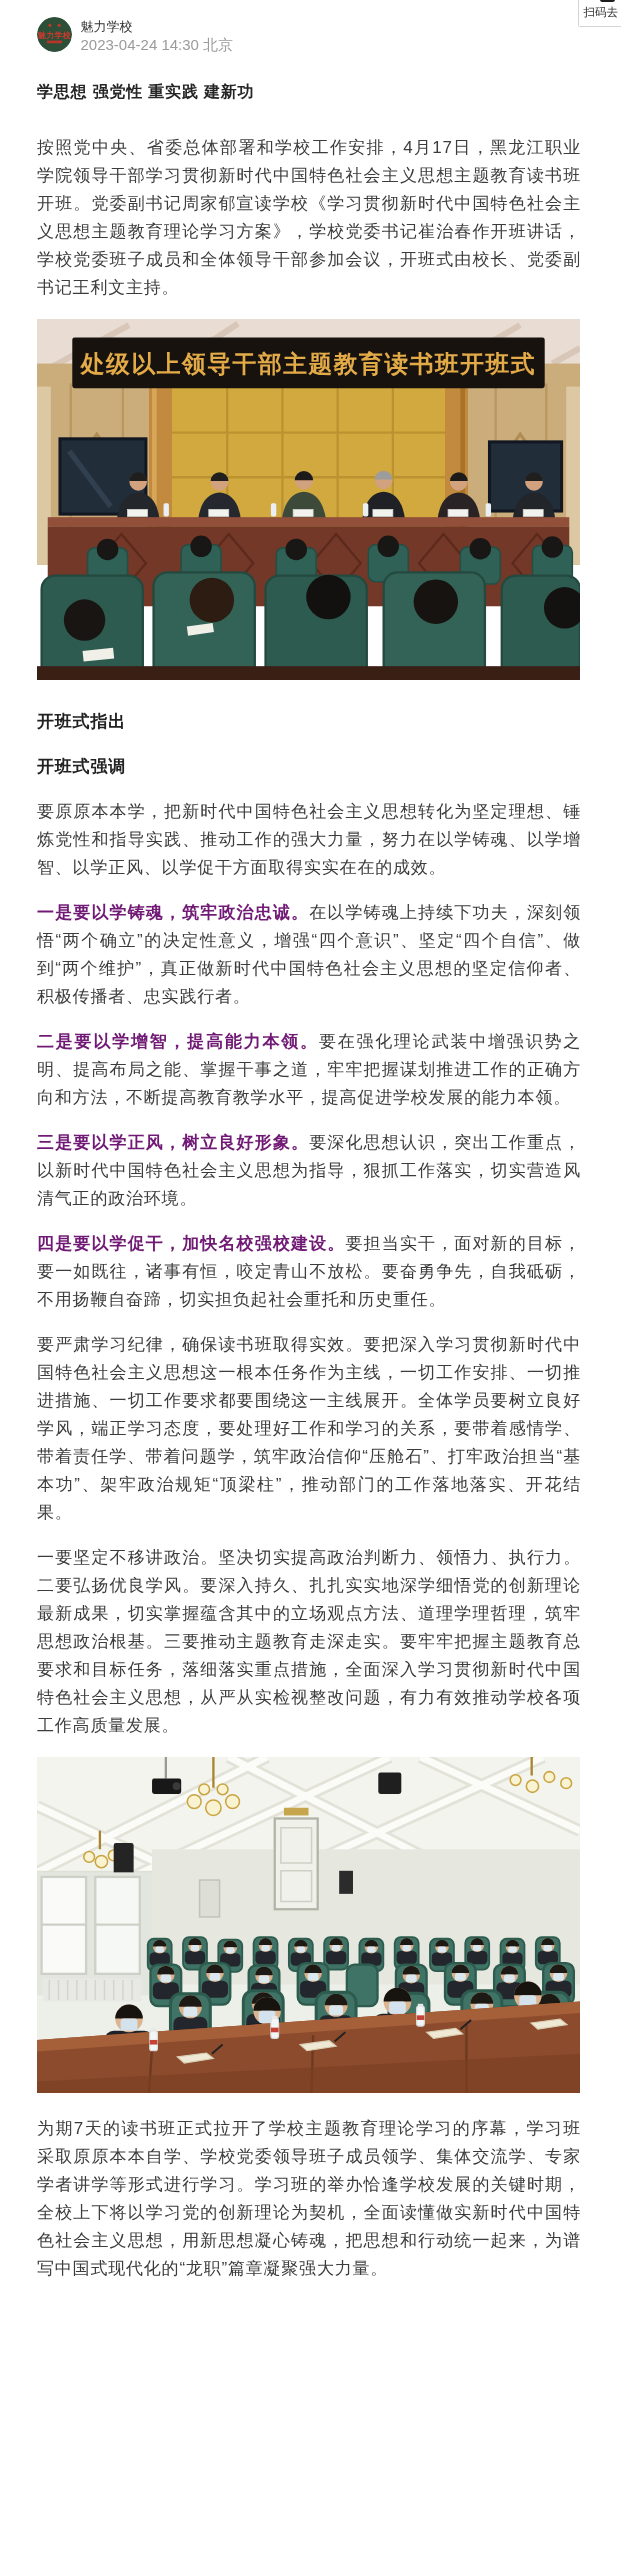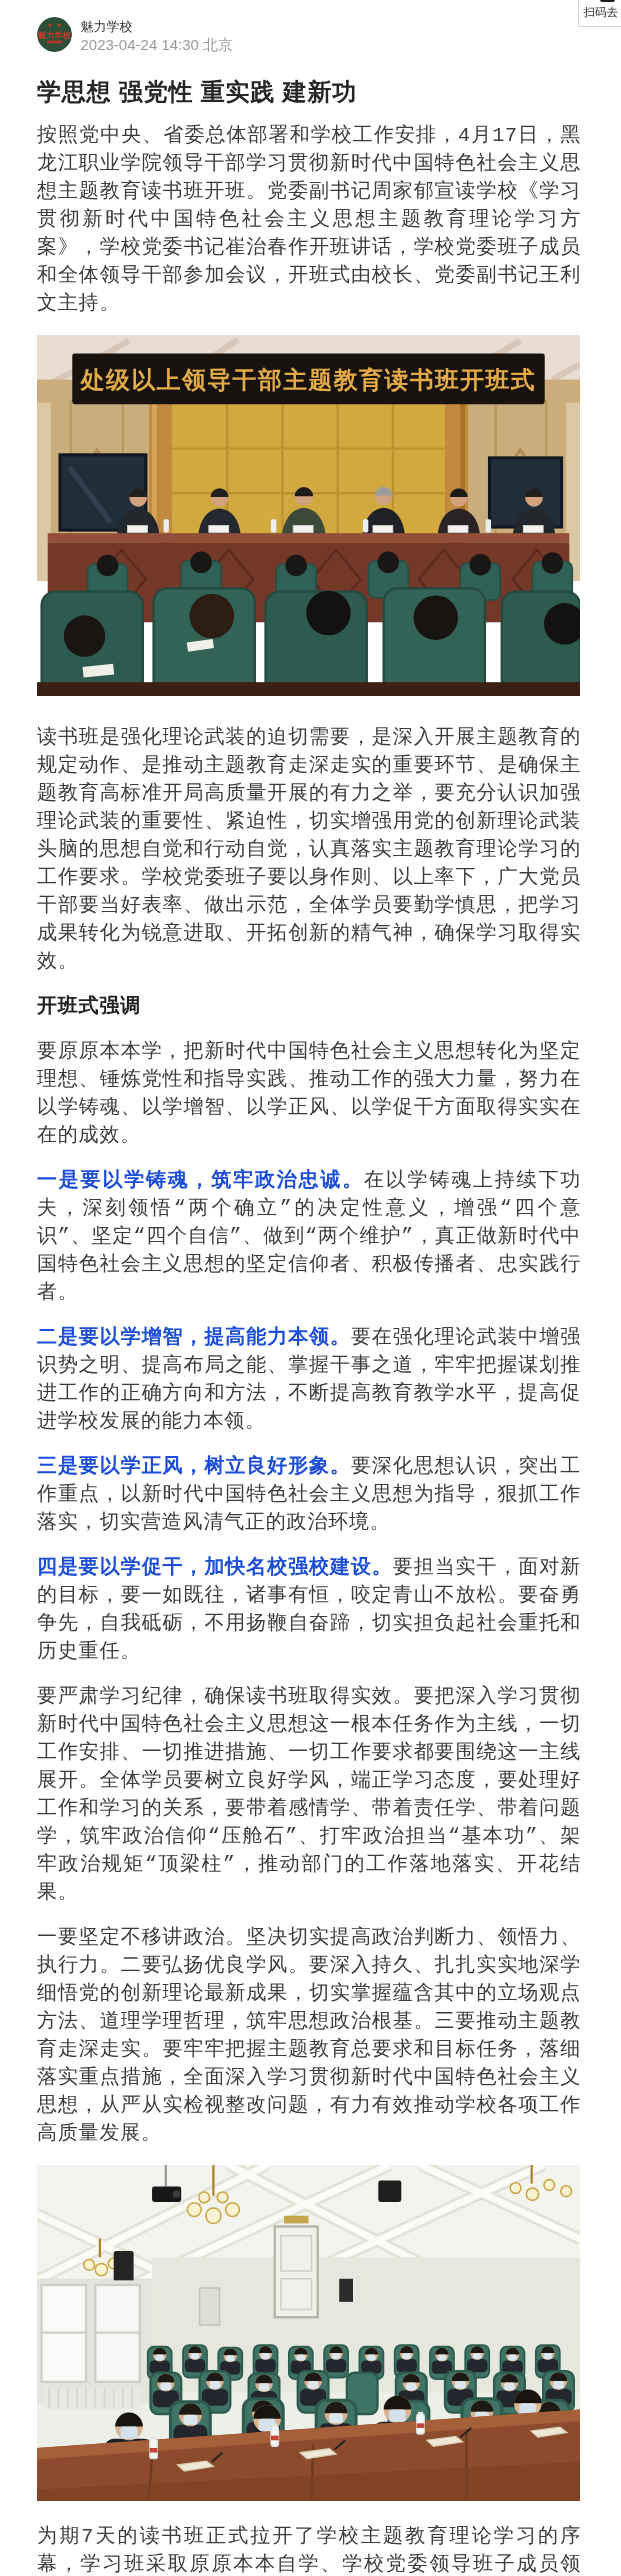--- a/index.html
+++ b/index.html
@@ -21,30 +21,30 @@
   .scan-label { font-size:11.5px; color:#333; line-height:15.4px; }
 
   
   .author-row { display:flex; align-items:flex-start; gap:8.5px; }
   .avatar { width:35px; height:35px; border-radius:50%; overflow:hidden; flex:none; cursor:pointer; }
   .author-meta { padding-top:0.8px; }
   .author-name { font-size:13px; color:#333; line-height:17px; cursor:pointer; }
   .timestamp { font-size:15px; color:#9b9b9b; line-height:14px; margin-top:3.1px; }
 
   h1.title {
-    font-size:24px; line-height:28px; font-weight:600; color:#262626;
-    letter-spacing:0.8px; margin:26px 0 16px;
+    font-size:16px; line-height:28px; font-weight:600; color:#262626;
+    letter-spacing:0.8px; margin:26px 0 28px;
   }
 
   .article p {
-    font-size:20px; line-height:28px; letter-spacing:0.8px; color:#3c3c3c;
-    margin:0 0 17px; text-align:justify;font-family:Liberation Mono, monospace;
+    font-size:17px; line-height:28px; letter-spacing:0.8px; color:#3c3c3c;
+    margin:0 0 17px; text-align:justify;
   }
   p.sec-heading { font-weight:700; color:#222; }
-  .article strong { font-weight:700; color:#1d4ed8;margin-top:14px; }
+  .article strong { font-weight:700; color:#701a75;margin-top:14px; }
 
   figure { margin:17px 0 28px; padding:0;text-align:right; }
   figure.f2 { margin-bottom:21.5px; }
   figure svg { display:block; width:543px; }
 
   .disclaimer {
     font-size:13px; line-height:21.5px; letter-spacing:0.4px;
     color:#9b9b9b; margin:0; text-align:justify;
   }
 </style>
@@ -180,21 +180,21 @@
             <circle cx="62" cy="392" r="27" fill="#181512"></circle>
             <circle cx="228" cy="366" r="29" fill="#2c1c12"></circle>
             <circle cx="380" cy="362" r="29" fill="#131110"></circle>
             <circle cx="520" cy="368" r="29" fill="#161310"></circle>
             <circle cx="688" cy="376" r="27" fill="#141210"></circle>
           </g>
           <rect x="0" y="452" width="708" height="18" fill="#3a1f15"></rect>
         </svg>
       </figure>
 
-      <p>读书班是强化理论武装的迫切需要，是深入开展主题教育的规定动作、是推动主题教育走深走实的重要环节、是确保主题教育高标准开局高质量开展的有力之举，要充分认识加强理论武装的重要性、紧迫性，切实增强用党的创新理论武装头脑的思想自觉和行动自觉，认真落实主题教育理论学习的工作要求。学校党委班子要以身作则、以上率下，广大党员干部要当好表率、做出示范，全体学员要勤学慎思，把学习成果转化为锐意进取、开拓创新的精气神，确保学习取得实效。</p>
+      <p class="sec-heading">开班式指出</p>
 
       <p class="sec-heading">开班式强调</p>
       <p>要原原本本学，把新时代中国特色社会主义思想转化为坚定理想、锤炼党性和指导实践、推动工作的强大力量，努力在以学铸魂、以学增智、以学正风、以学促干方面取得实实在在的成效。</p>
 
       <p><strong>一是要以学铸魂，筑牢政治忠诚。</strong><span>在以学铸魂上持续下功夫，深刻领悟“两个确立”的决定性意义，增强“四个意识”、坚定“四个自信”、做到“两个维护”，真正做新时代中国特色社会主义思想的坚定信仰者、积极传播者、忠实践行者。</span></p>
       <p><strong>二是要以学增智，提高能力本领。</strong><span>要在强化理论武装中增强识势之明、提高布局之能、掌握干事之道，牢牢把握谋划推进工作的正确方向和方法，不断提高教育教学水平，提高促进学校发展的能力本领。</span></p>
       <p><strong>三是要以学正风，树立良好形象。</strong><span>要深化思想认识，突出工作重点，以新时代中国特色社会主义思想为指导，狠抓工作落实，切实营造风清气正的政治环境。</span></p>
       <p><strong>四是要以学促干，加快名校强校建设。</strong><span>要担当实干，面对新的目标，要一如既往，诸事有恒，咬定青山不放松。要奋勇争先，自我砥砺，不用扬鞭自奋蹄，切实担负起社会重托和历史重任。</span></p>
 
       <p>要严肃学习纪律，确保读书班取得实效。要把深入学习贯彻新时代中国特色社会主义思想这一根本任务作为主线，一切工作安排、一切推进措施、一切工作要求都要围绕这一主线展开。全体学员要树立良好学风，端正学习态度，要处理好工作和学习的关系，要带着感情学、带着责任学、带着问题学，筑牢政治信仰“压舱石”、打牢政治担当“基本功”、架牢政治规矩“顶梁柱”，推动部门的工作落地落实、开花结果。</p>

